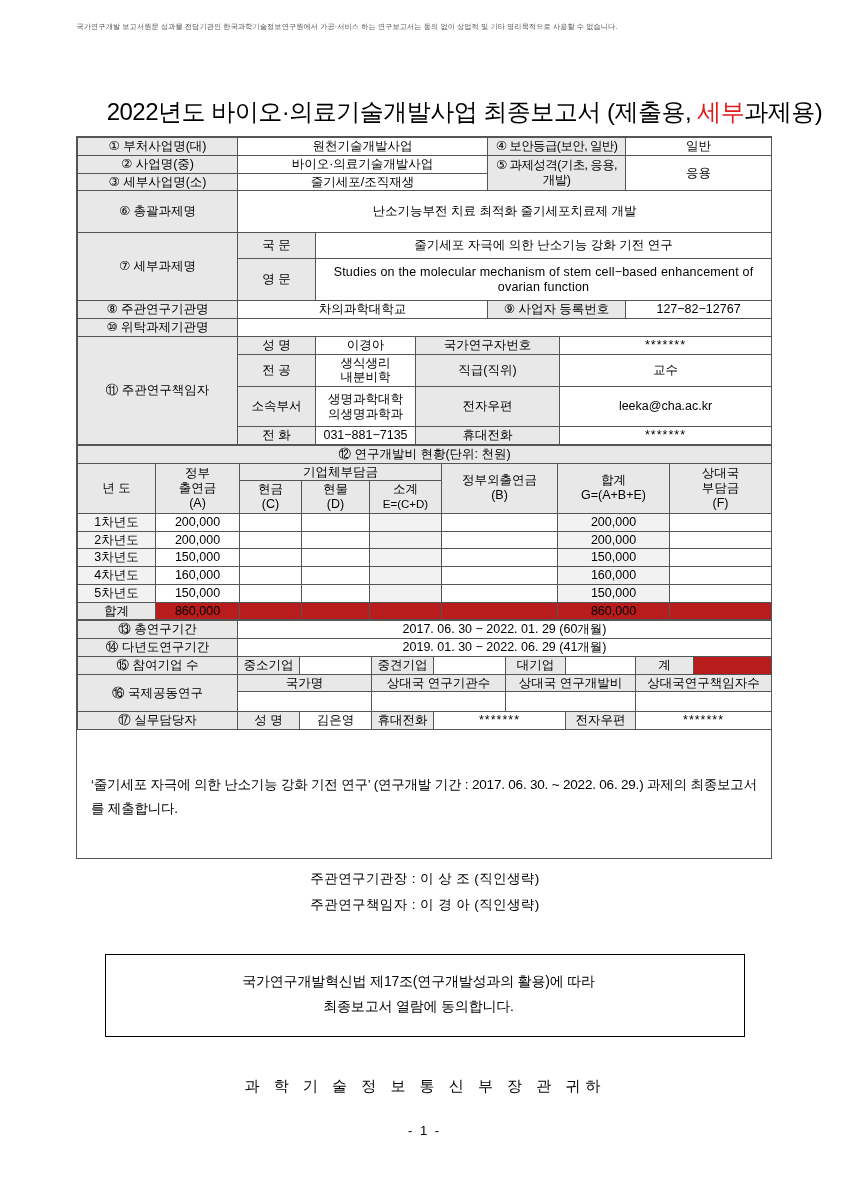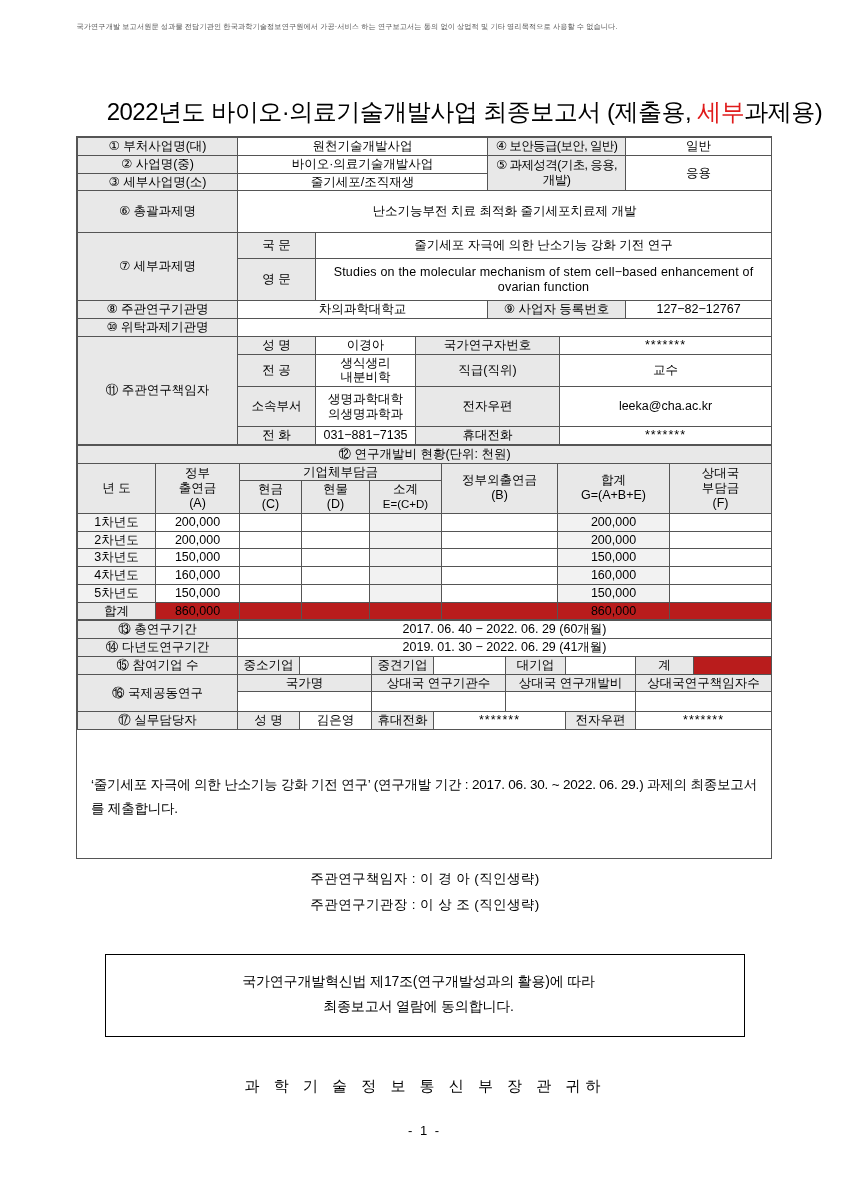--- a/index.html
+++ b/index.html
@@ -347,21 +347,21 @@
       <col style="width:62px">
         <col style="width:72px">
         <col style="width:60px">
       <col style="width:70px">
         <col style="width:58px">
         <col style="width:78px">
     </colgroup>
     <tbody>
       <tr>
         <td class="lbl">⑬ 총연구기간</td>
-        <td colspan="8">2017. 06. 40 − 2022. 06. 29 (60개월)</td>
+        <td colspan="8">2017. 06. 30 − 2022. 01. 29 (60개월)</td>
       </tr>
       <tr>
         <td class="lbl">⑭ 다년도연구기간</td>
         <td colspan="8">2019. 01. 30 − 2022. 06. 29 (41개월)</td>
       </tr>
       <tr>
         <td class="lbl">⑮ 참여기업 수</td>
         <td class="lblc">중소기업</td>
         <td></td>
         <td class="lblc">중견기업</td>
@@ -393,22 +393,22 @@
         <td class="lblc">전자우편</td>
         <td colspan="2" class="stars">*******</td>
       </tr>
     </tbody>
   </table>
 
   <div class="body-area">
     <div class="stmt">‘줄기세포 자극에 의한 난소기능 강화 기전 연구’ (연구개발 기간 : 2017. 06. 30. ~ 2022. 06. 29.) 과제의 최종보고서를 제출합니다.</div>
 
     <div class="sign-block">
+      <div>주관연구기관장 : 이 상 조 (직인생략)</div>
       <div>주관연구책임자 : 이 경 아 (직인생략)</div>
-      <div>주관연구기관장 : 이 상 조 (직인생략)</div>
     </div>
 
     <div class="consent-box">
       <div>국가연구개발혁신법 제17조(연구개발성과의 활용)에 따라</div>
       <div>최종보고서 열람에 동의합니다.</div>
     </div>
 
     <div class="ministry">과 학 기 술 정 보 통 신 부 장 관 귀하</div>
   </div>
 

